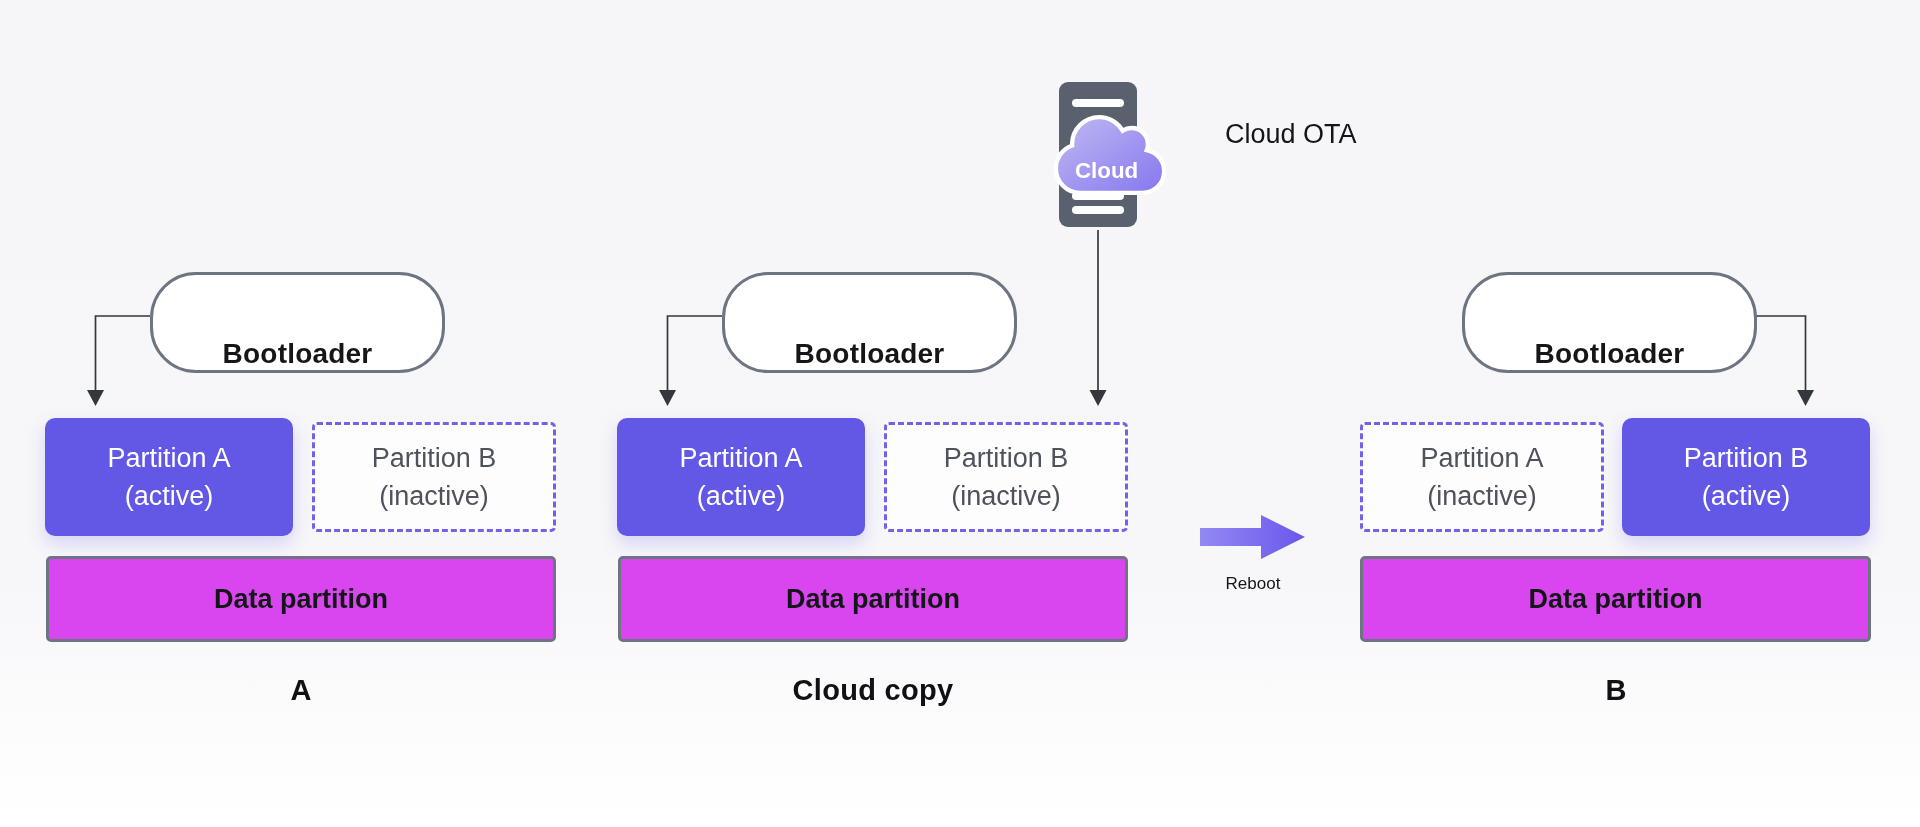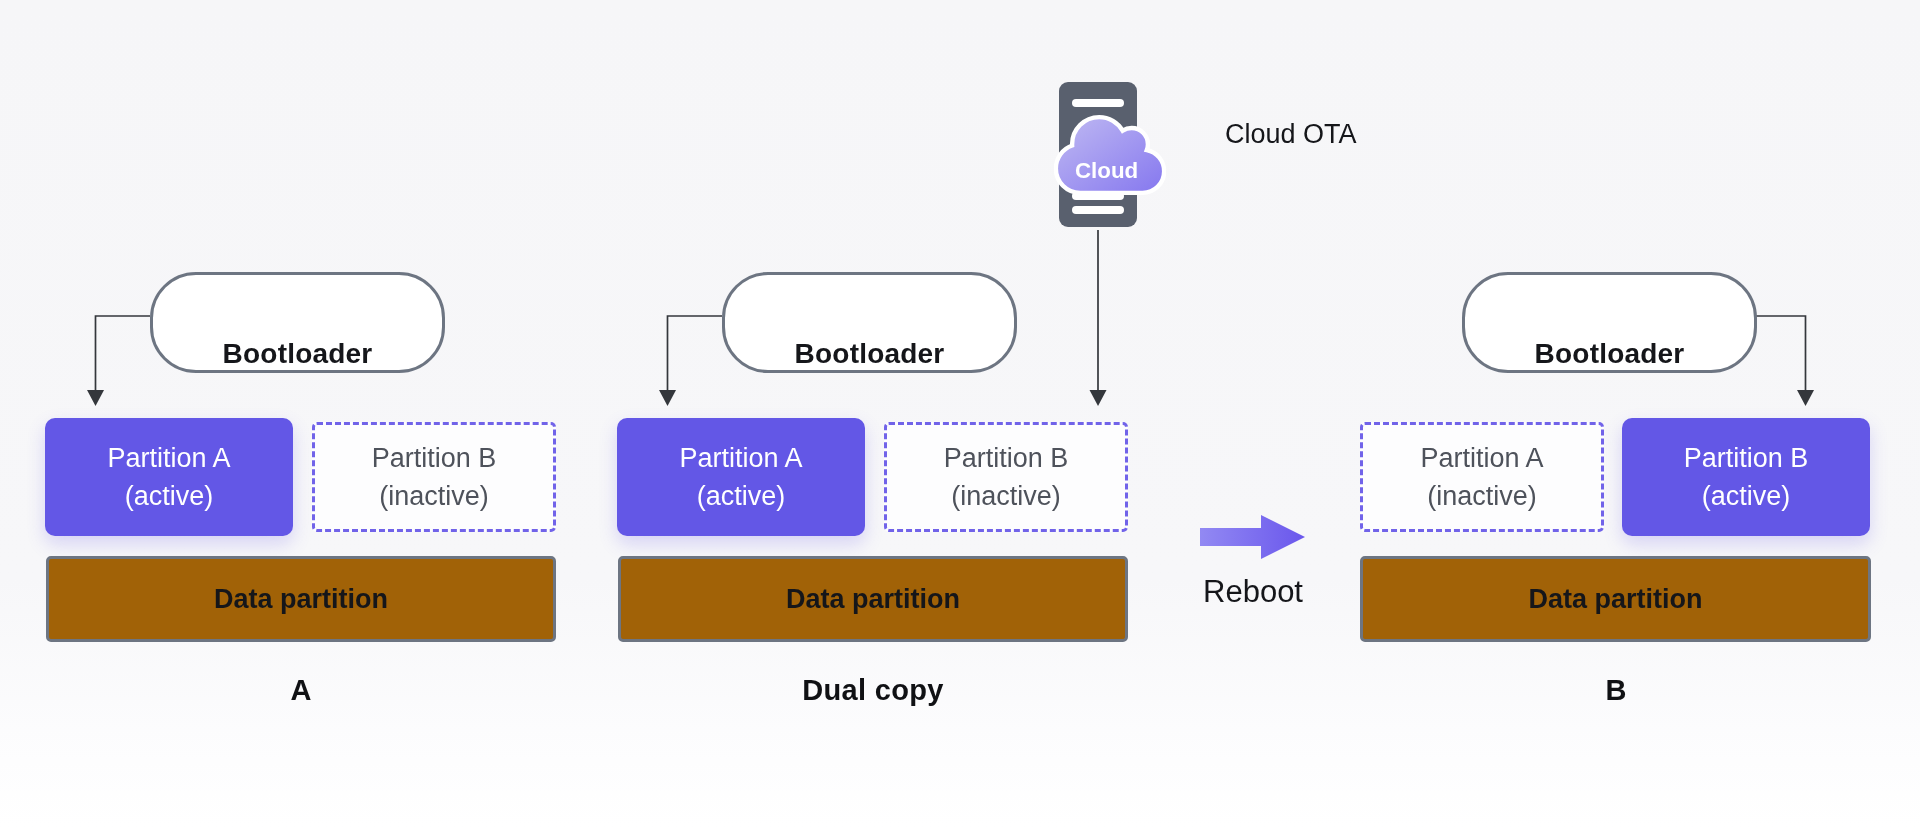--- a/index.html
+++ b/index.html
@@ -32,21 +32,21 @@
     background:#6357e6;color:#ffffff;border-radius:10px;
     width:248px;height:118px;top:146px;font-weight:500;
     box-shadow:0 8px 18px rgba(99,87,230,.22);
   }
   .partition.dashed{
     background:#fdfdfe;color:#4e525b;border:3px dashed #7163e9;border-radius:5px;
     width:244px;height:110px;top:150px;font-weight:500;
   }
   .data-partition{
     position:absolute;top:284px;width:510px;height:86px;
-    background:#a16207;border:3px solid #6d7582;border-radius:5px;
+    background:#d946ef;border:3px solid #6d7582;border-radius:5px;
     display:flex;align-items:center;justify-content:center;
     font-size:27px;font-weight:600;color:#15161a;box-sizing:border-box;
   }
   .caption{
     position:absolute;top:398px;left:0;width:512px;height:40px;
     display:flex;align-items:center;justify-content:center;
     font-size:29px;font-weight:600;color:#101114;letter-spacing:.3px;
   }
   
   .group-a .bootloader,.group-mid .bootloader{left:105px;}
@@ -71,21 +71,21 @@
   .server-bar.b3{top:124px;}
   .cloud-wrap{position:absolute;left:1054px;top:110px;width:112px;height:90px;}
   .ota-label{
     position:absolute;left:1225px;top:114px;
     font-size:27px;line-height:40px;font-weight:500;color:#15161a;
   }
   
   .reboot-arrow{position:absolute;left:1200px;top:514px;width:106px;height:46px;}
   .reboot-label{
     position:absolute;left:1186px;top:574px;width:134px;text-align:center;
-    font-size:31px;font-weight:500;color:#15161a;
+    font-size:17px;font-weight:500;color:#15161a;
   }
   
   .connectors{position:absolute;left:0;top:0;width:1920px;height:827px;pointer-events:none;}
 </style>
 </head>
 <body>
 
 <svg class="connectors" viewBox="0 0 1920 827">
   <g stroke="#34373c" stroke-width="1.7" fill="none">
     <path d="M150,316 H95.5 V392"></path>
@@ -148,21 +148,21 @@
     <span>Partition A</span>
     <span>(active)</span>
   </div>
   <div class="partition dashed p-right">
     <span>Partition B</span>
     <span>(inactive)</span>
   </div>
   <div class="data-partition">
     <span>Data partition</span>
   </div>
-  <div class="caption">Dual copy</div>
+  <div class="caption">Cloud copy</div>
 </div>
 
 <svg class="reboot-arrow" viewBox="0 0 106 46">
   <defs>
     <linearGradient id="rebootGrad" x1="0" y1="0" x2="1" y2="0">
       <stop offset="0" stop-color="#9289f3"></stop>
       <stop offset="1" stop-color="#6a57ec"></stop>
     </linearGradient>
   </defs>
   <polygon points="0,14 61,14 61,1 105,23 61,45 61,32 0,32" fill="url(#rebootGrad)"></polygon>

